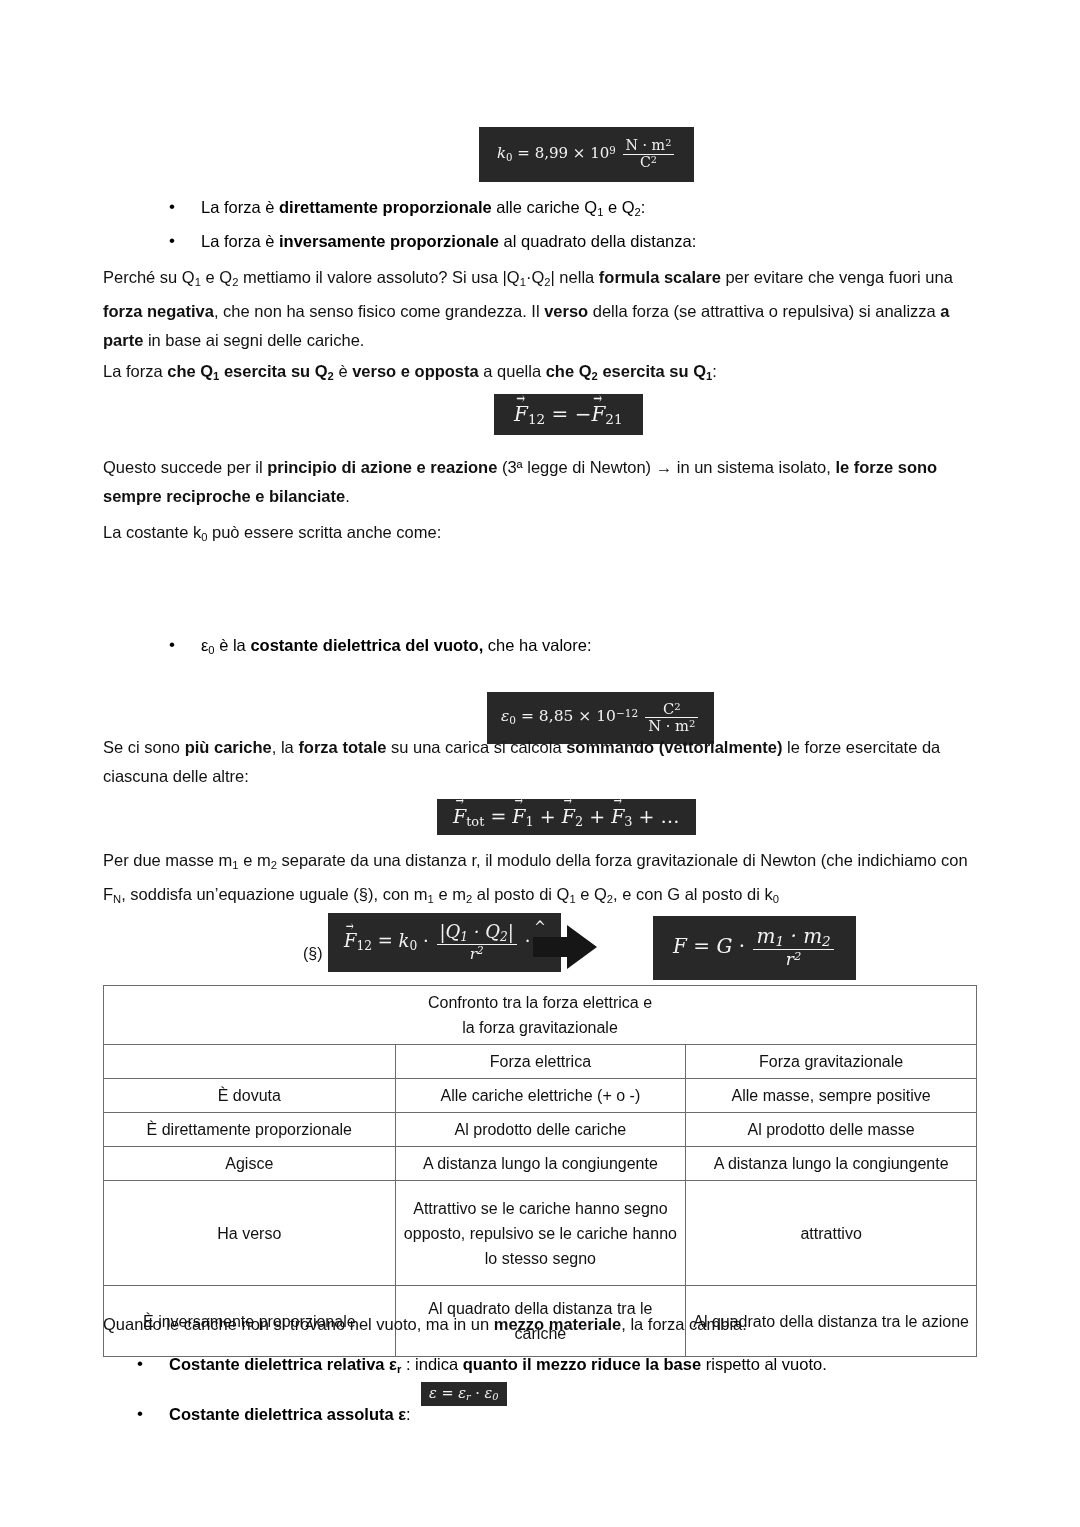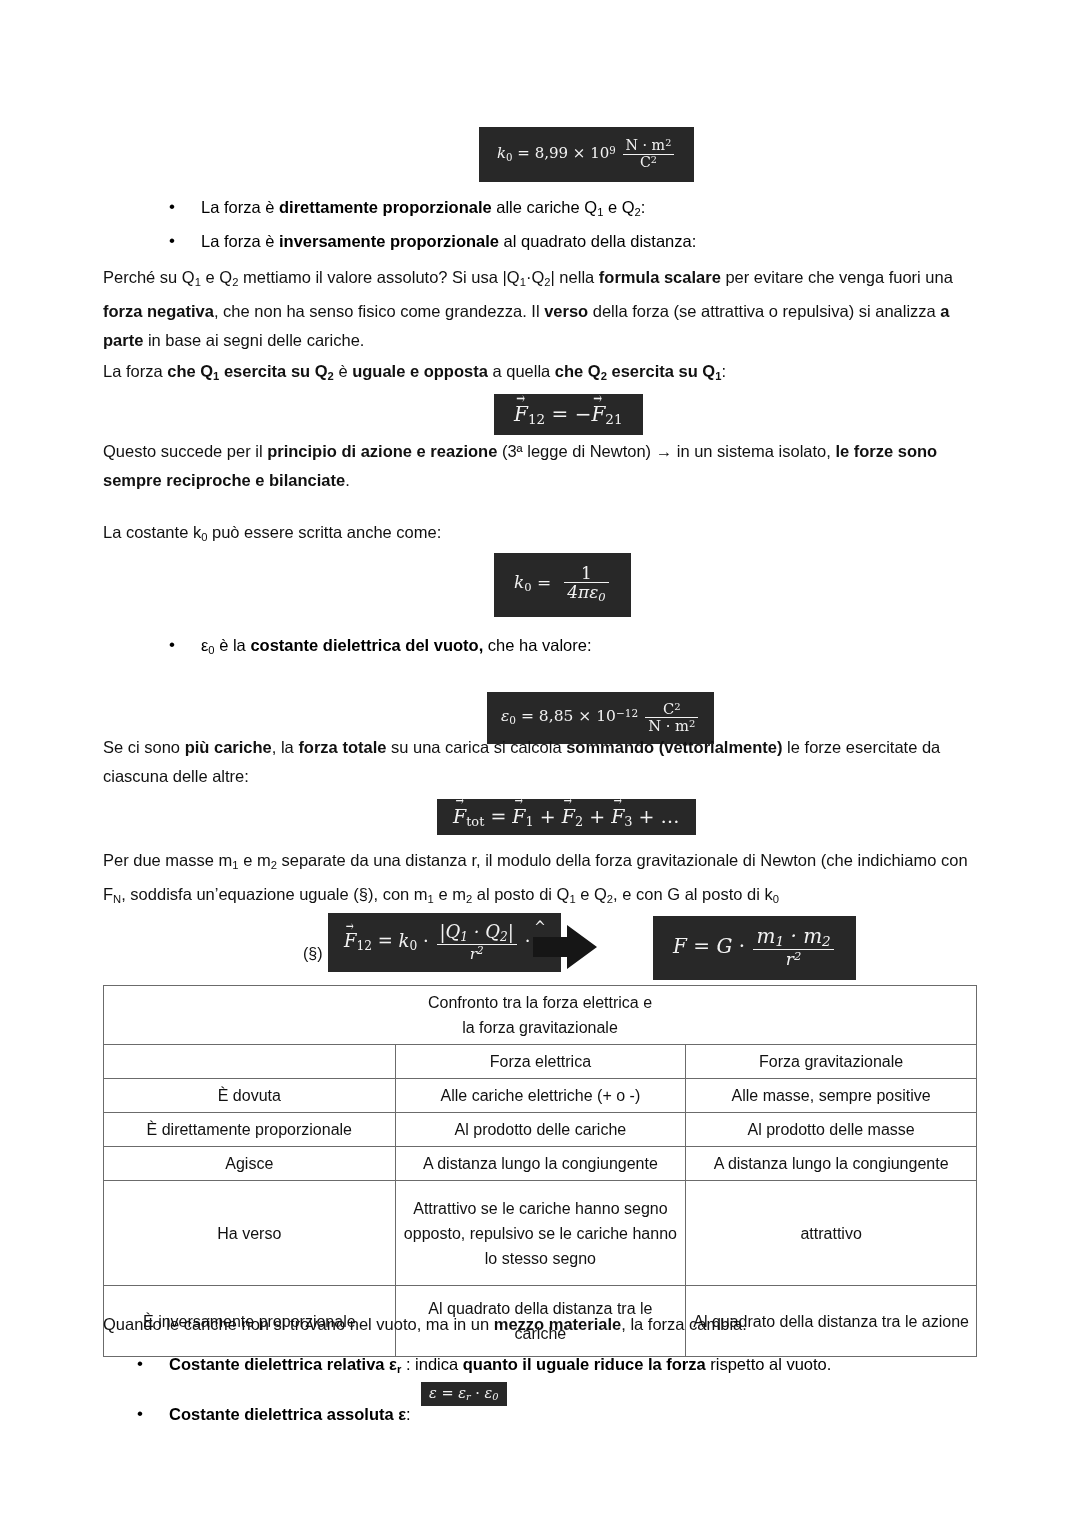--- a/index.html
+++ b/index.html
@@ -181,37 +181,30 @@
     <li>
       <span>La forza è <b>direttamente proporzionale</b> alle cariche Q<sub>1</sub> e Q<sub>2</sub>:</span>
     </li>
     <li>
       <span>La forza è <b>inversamente proporzionale</b> al quadrato della distanza:</span>
     </li>
   </ul>
 
   <p class="para abs" style="left:103px; top:263px; width:874px;">Perché su Q<sub>1</sub> e Q<sub>2</sub> mettiamo il valore assoluto? Si usa |Q<sub>1</sub>·Q<sub>2</sub>| nella <b>formula scalare</b> per evitare che venga fuori una <b>forza negativa</b>, che non ha senso fisico come grandezza. Il <b>verso</b> della forza (se attrattiva o repulsiva) si analizza <b>a parte</b> in base ai segni delle cariche.</p>
 
-  <p class="para abs" style="left:103px; top:357px; width:874px;">La forza <b>che Q<sub>1</sub> esercita su Q<sub>2</sub></b> è <b>uguale e opposta</b> a quella <b>che Q<sub>2</sub> esercita su Q<sub>1</sub></b>:</p>
+  <p class="para abs" style="left:103px; top:357px; width:874px;">La forza <b>che Q<sub>1</sub> esercita su Q<sub>2</sub></b> è <b>verso e opposta</b> a quella <b>che Q<sub>2</sub> esercita su Q<sub>1</sub></b>:</p>
 
   <div class="fbox abs" id="f-f12">
     <span class="vec">F</span><sub>12</sub>&nbsp;=&nbsp;−<span class="vec">F</span><sub>21</sub>
   </div>
 
-  <p class="para abs" style="left:103px; top:437px; width:874px;">Questo succede per il <b>principio di azione e reazione</b> (3ª legge di Newton) → in un sistema isolato, <b>le forze sono sempre reciproche e bilanciate</b>.</p>
+  <p class="para abs" style="left:103px; top:453px; width:874px;">Questo succede per il <b>principio di azione e reazione</b> (3ª legge di Newton) → in un sistema isolato, <b>le forze sono sempre reciproche e bilanciate</b>.</p>
 
   <p class="para abs" style="left:103px; top:518px; width:874px;">La costante k<sub>0</sub> può essere scritta anche come:</p>
 
-  <div class="fbox abs" id="f-k0frac">
-    <span class="it">k</span><sub>0</sub>&nbsp;=&nbsp;
-    <span class="frac">
-      <span class="num up">1</span>
-      <span class="den it">4πε<sub>0</sub></span>
-    </span>
-  </div>
 
   <ul class="bullet-list" style="position:absolute; left:103px; top:631px; width:874px;">
     <li>
       <span>ε<sub>0</sub> è la <b>costante dielettrica del vuoto,</b> che ha valore:</span>
     </li>
   </ul>
 
   <div class="fbox abs" id="f-eps0">
     <span class="it">ε</span><sub>0</sub>&nbsp;=&nbsp;8,85&nbsp;×&nbsp;10<sup>−12</sup>
     <span class="frac" style="font-size:0.95em;">
@@ -286,21 +279,21 @@
         <td class="c2 tall2">Al quadrato della distanza tra le cariche</td>
         <td class="c3 tall2">Al quadrato della distanza tra le azione</td>
       </tr>
     </tbody>
   </table>
 
   <p class="para abs" style="left:103px; top:1310px; width:874px;">Quando le cariche non si trovano nel vuoto, ma in un <b>mezzo materiale</b>, la forza cambia.</p>
 
   <ul class="bullet-list indent2" style="position:absolute; left:103px; top:1350px; width:874px;">
     <li style="margin-bottom:16px;">
-      <span><b>Costante dielettrica relativa ε<sub>r</sub></b> : indica <b>quanto il uguale riduce la forza</b> rispetto al vuoto.</span>
+      <span><b>Costante dielettrica relativa ε<sub>r</sub></b> : indica <b>quanto il mezzo riduce la base</b> rispetto al vuoto.</span>
     </li>
     <li>
       <span><b>Costante dielettrica assoluta ε</b>:</span>
     </li>
   </ul>
 
   <div class="fbox abs" id="f-epsabs">
     <span class="it">ε</span>&nbsp;=&nbsp;<span class="it">ε<sub>r</sub></span>&nbsp;·&nbsp;<span class="it">ε<sub>0</sub></span>
   </div>
 

